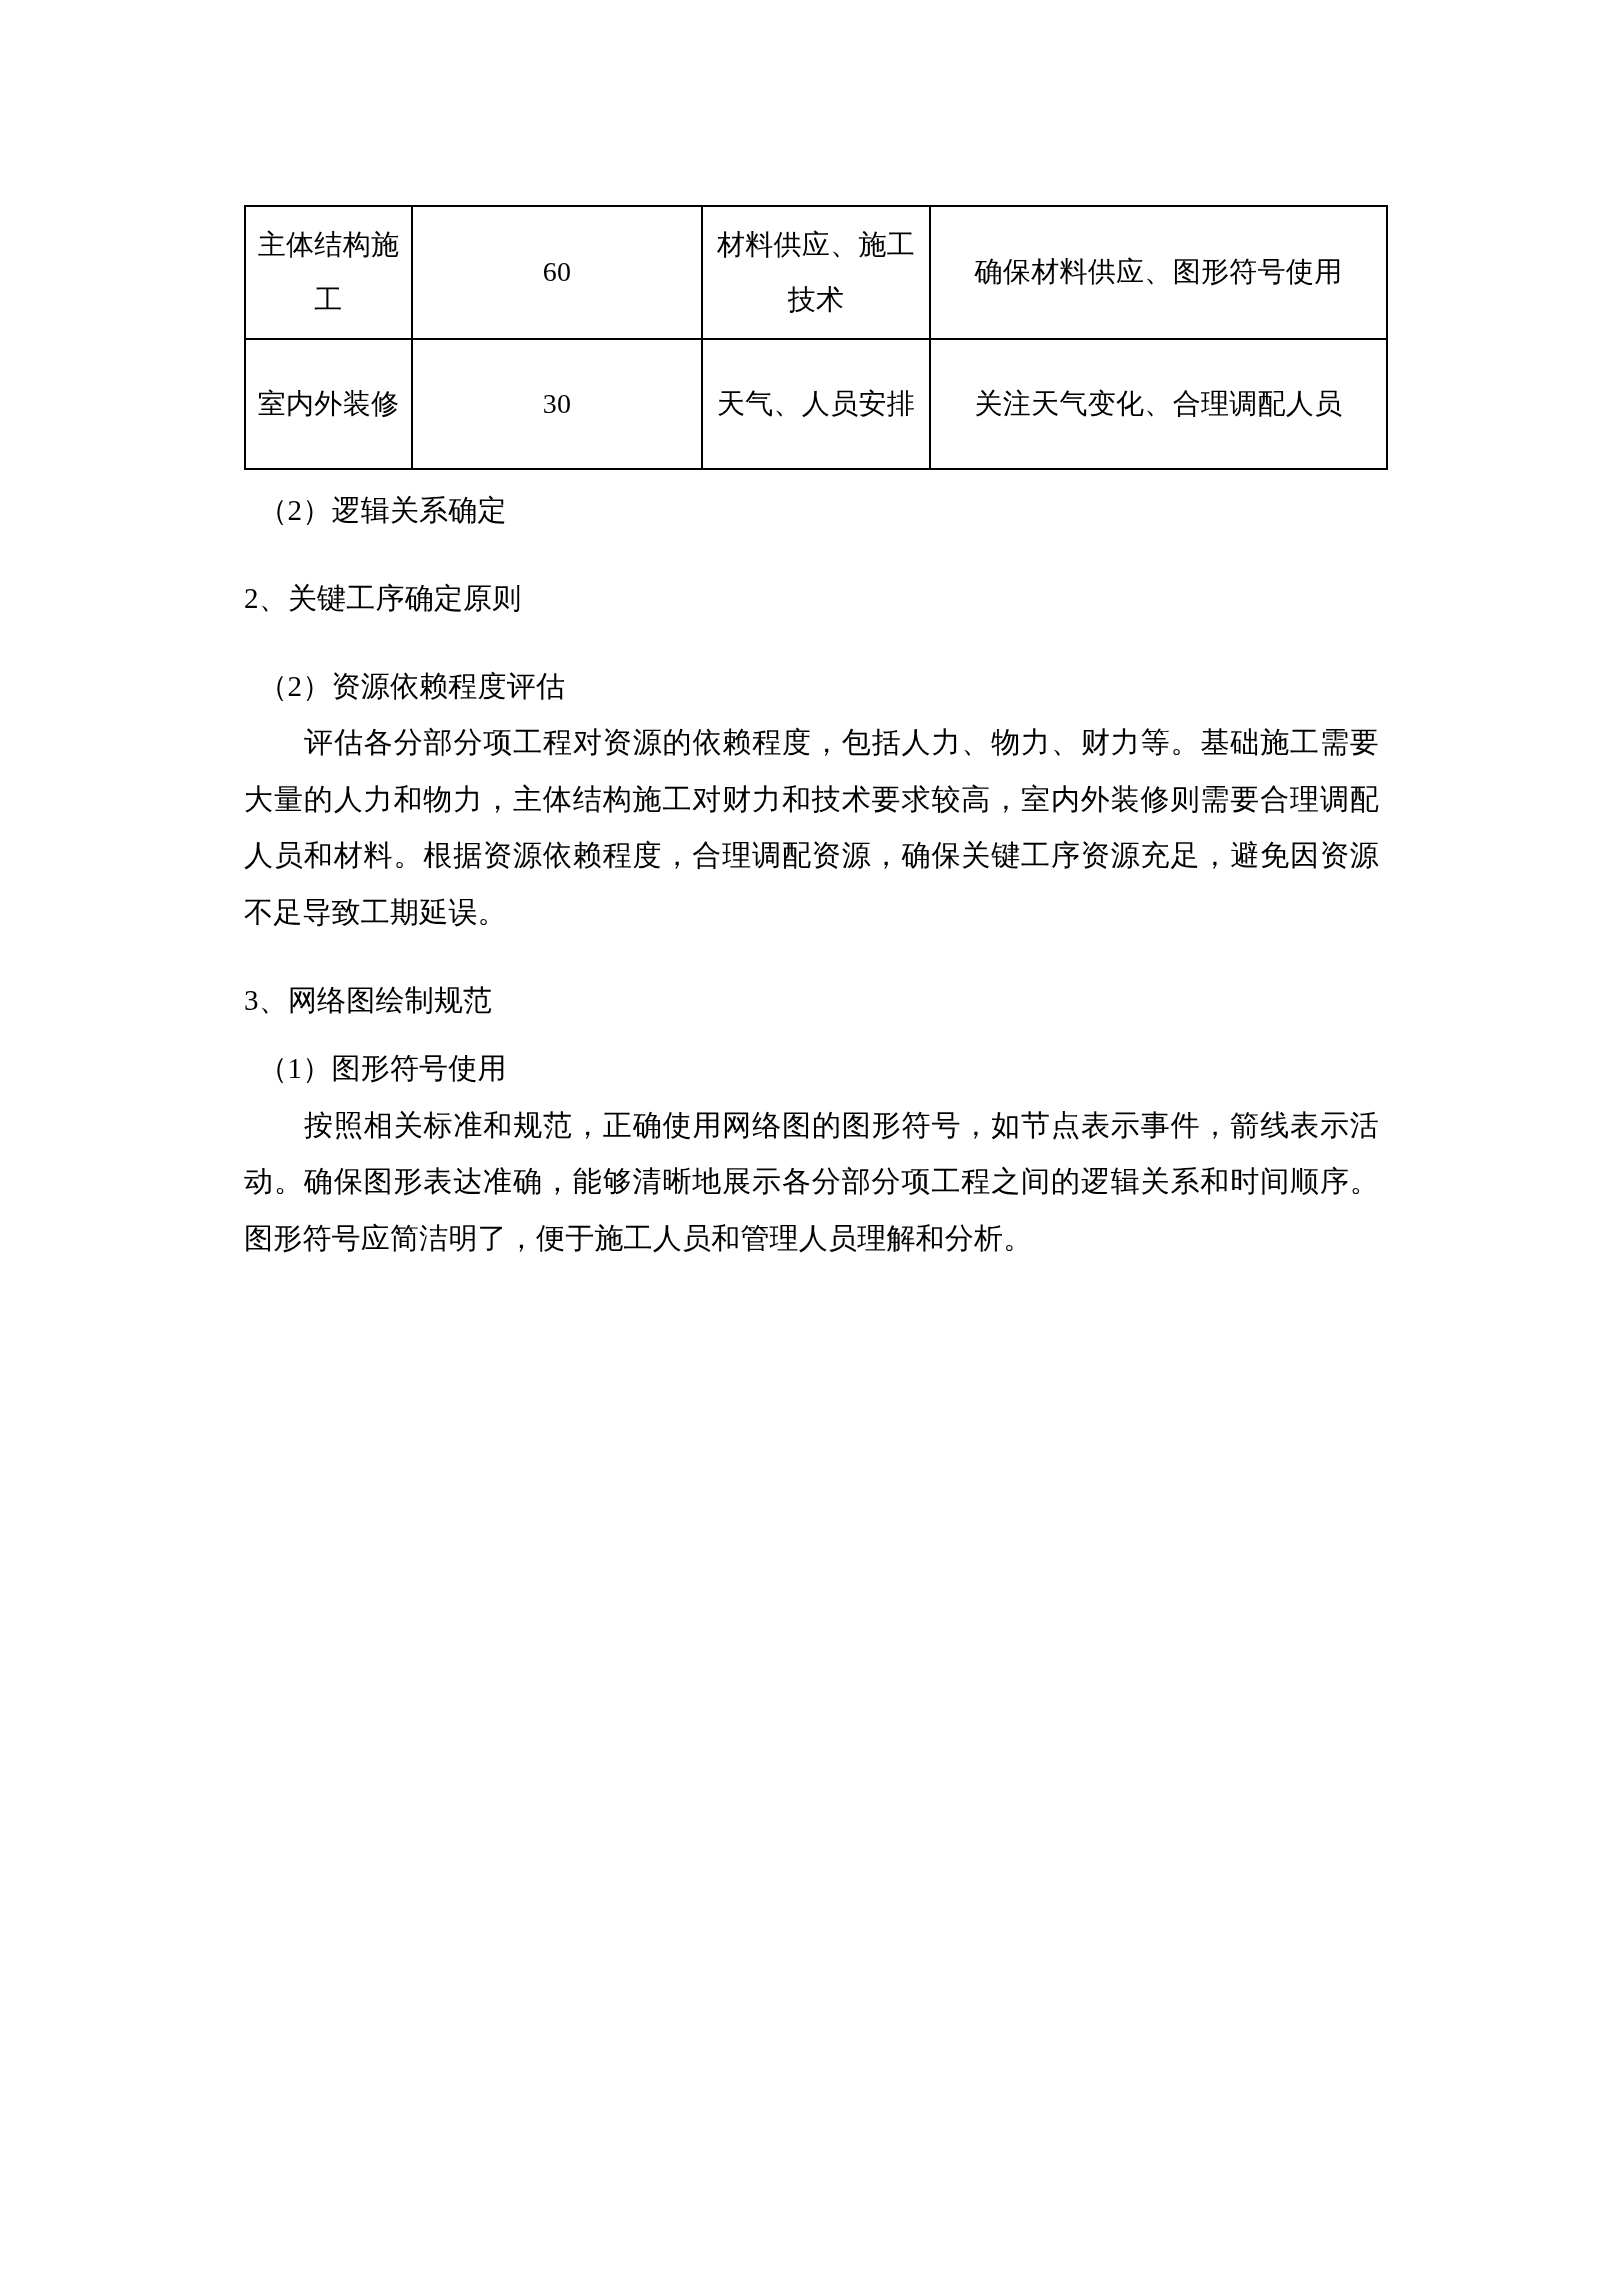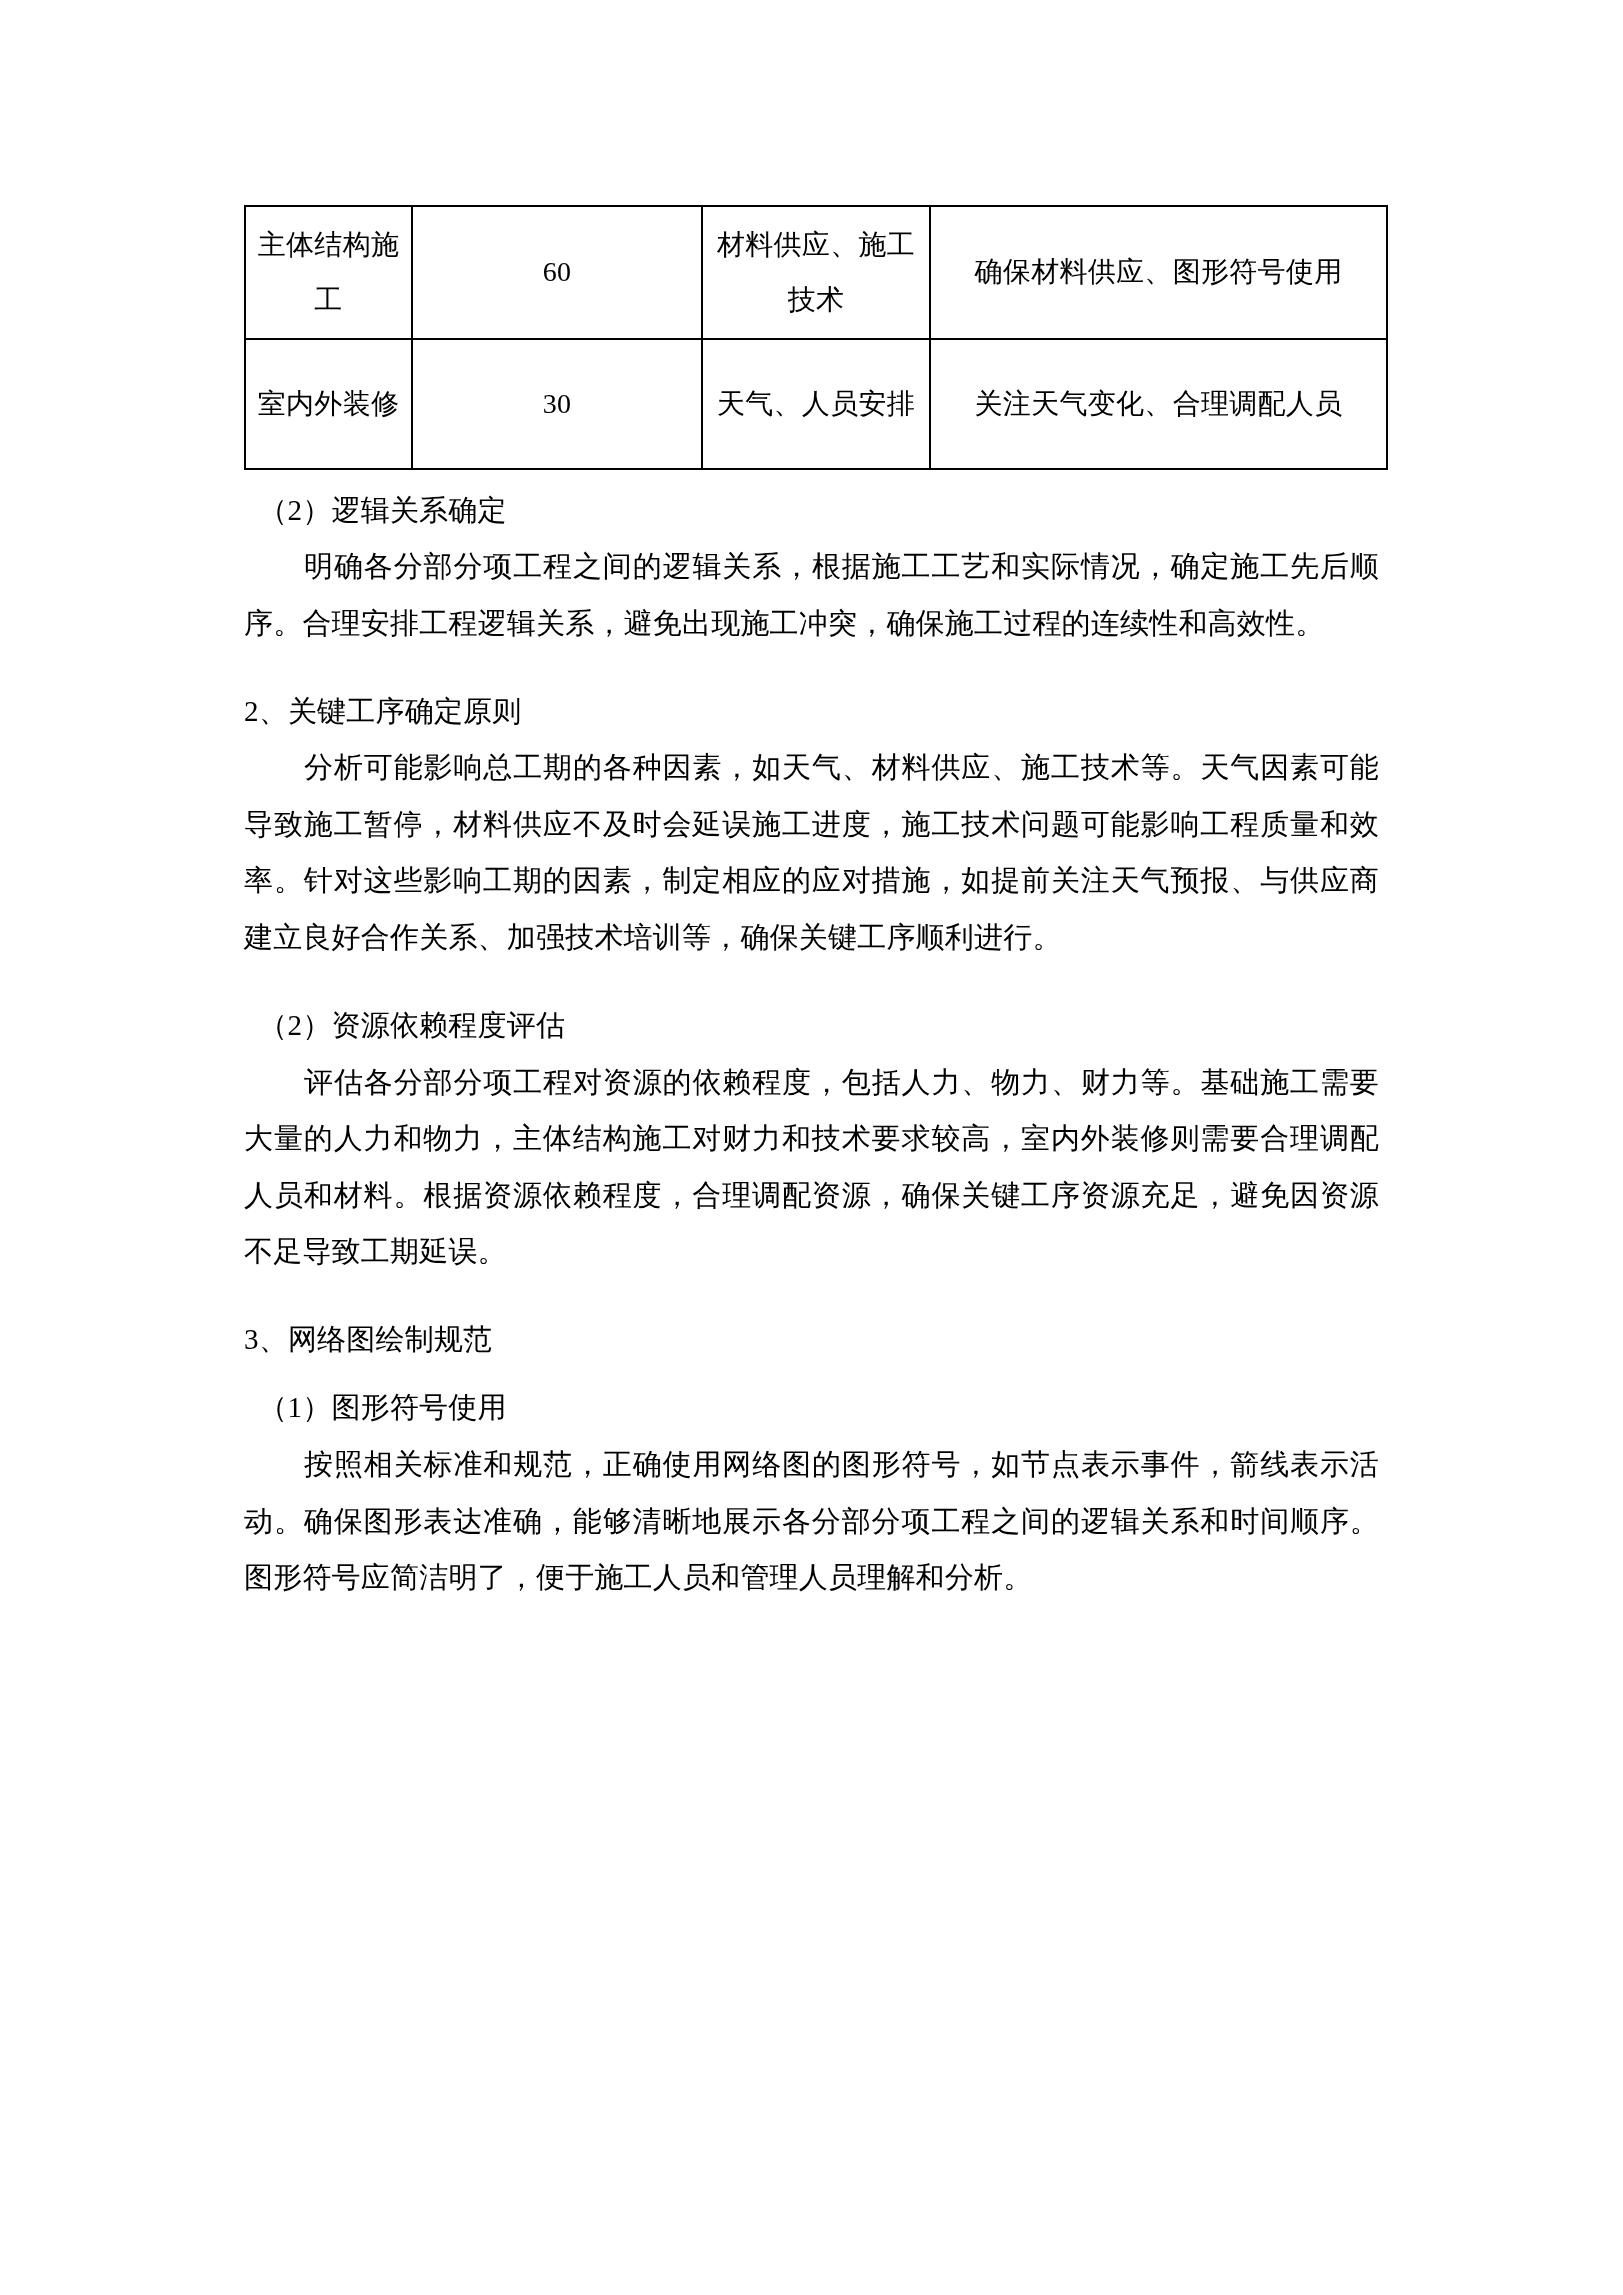--- a/index.html
+++ b/index.html
@@ -118,25 +118,23 @@
             <div class="cell-inner">天气、人员安排</div>
           </td>
           <td class="c4">
             <div class="cell-inner">关注天气变化、合理调配人员</div>
           </td>
         </tr>
       </tbody>
     </table>
 
     <p class="para p-head p-head-indent">（2）逻辑关系确定</p>
-    <p class="para p-body">明确各分部分项工程之间的逻辑关系，根据施工工艺和实际情况，确定施工先后顺序。合理安排工程逻辑关系，避免出现施工冲突，确保施工过程的连续性和高效性。</p>
 
     <div class="gap-md"></div>
     <p class="para p-head">2、关键工序确定原则</p>
-    <p class="para p-body">分析可能影响总工期的各种因素，如天气、材料供应、施工技术等。天气因素可能导致施工暂停，材料供应不及时会延误施工进度，施工技术问题可能影响工程质量和效率。针对这些影响工期的因素，制定相应的应对措施，如提前关注天气预报、与供应商建立良好合作关系、加强技术培训等，确保关键工序顺利进行。</p>
 
     <div class="gap-md"></div>
     <p class="para p-head p-head-indent">（2）资源依赖程度评估</p>
     <p class="para p-body">评估各分部分项工程对资源的依赖程度，包括人力、物力、财力等。基础施工需要大量的人力和物力，主体结构施工对财力和技术要求较高，室内外装修则需要合理调配人员和材料。根据资源依赖程度，合理调配资源，确保关键工序资源充足，避免因资源不足导致工期延误。</p>
 
     <div class="gap-md"></div>
     <p class="para p-head">3、网络图绘制规范</p>
     <p class="para p-head p-head-indent">（1）图形符号使用</p>
     <p class="para p-body">按照相关标准和规范，正确使用网络图的图形符号，如节点表示事件，箭线表示活动。确保图形表达准确，能够清晰地展示各分部分项工程之间的逻辑关系和时间顺序。图形符号应简洁明了，便于施工人员和管理人员理解和分析。</p>
 

